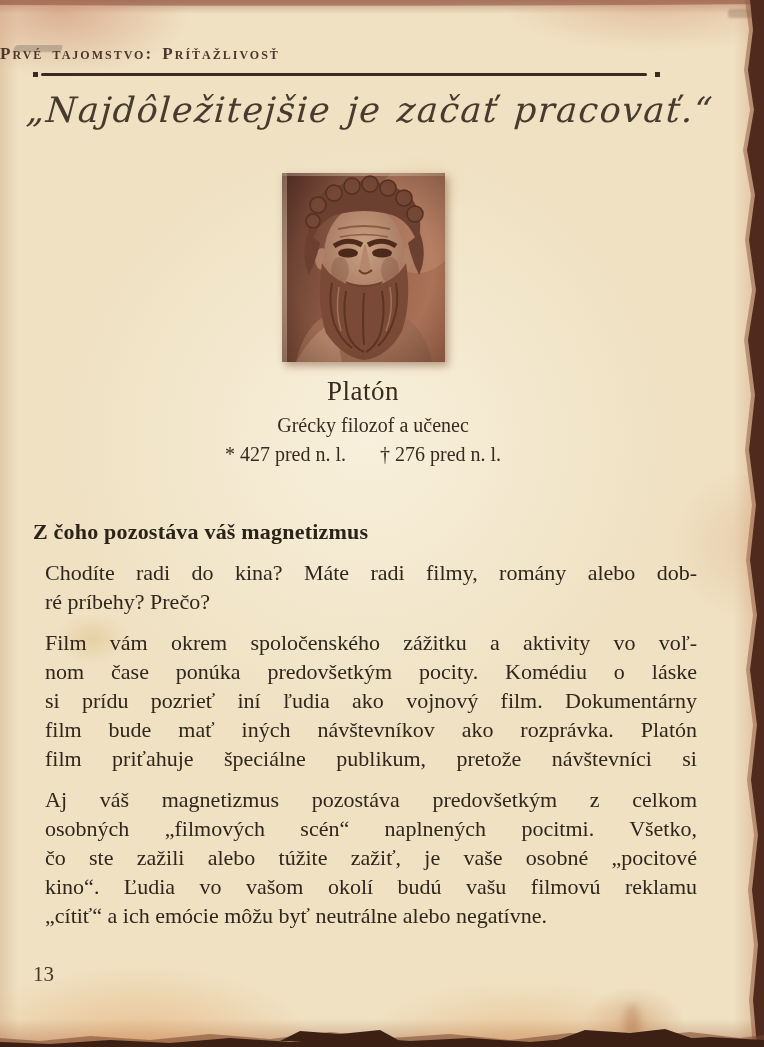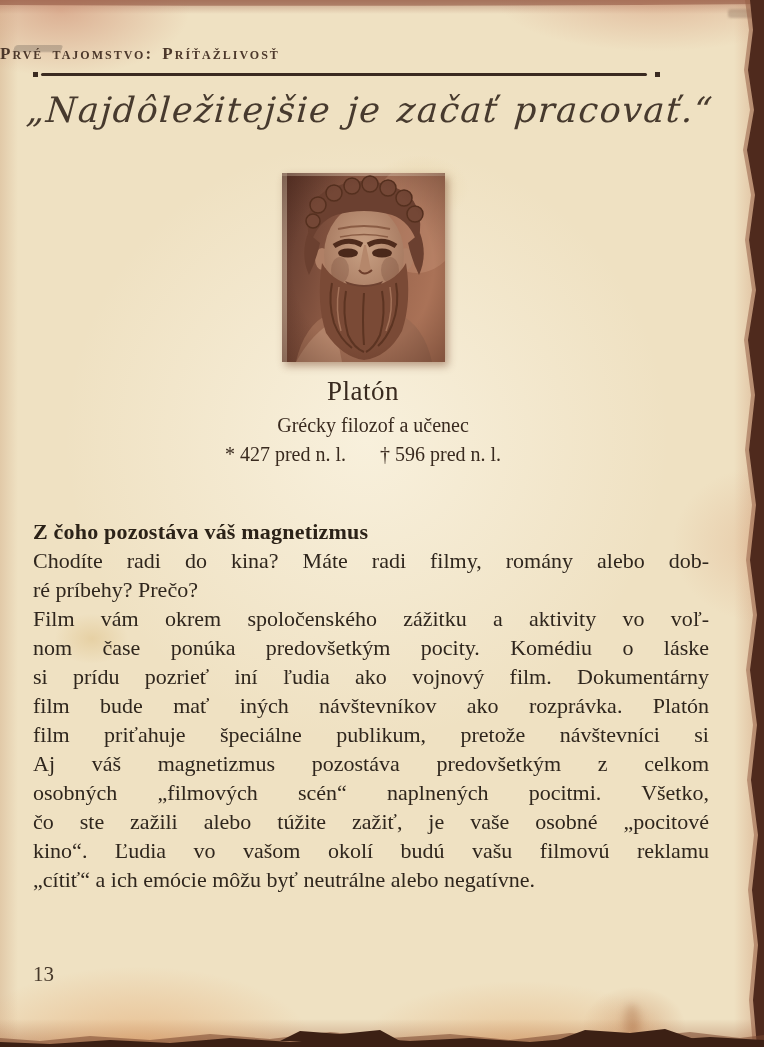--- a/index.html
+++ b/index.html
@@ -41,21 +41,21 @@
   .photo {
     width:163px; height:189px; margin:0 auto; position:relative;
     box-shadow:3px 4px 8px rgba(110,60,35,.45);
   }
   .photo svg { display:block; width:100%; height:100%; }
   .fig-name  { margin-top:14px; font-size:27px; letter-spacing:.5px; color:#392a1f; }
   .fig-desc  { margin-top:7px;  font-size:20px; color:#392a1f;margin-left:20px; }
   .fig-dates { margin-top:6px;  font-size:20px; color:#392a1f; display:flex; justify-content:center; gap:34px; }
   .article { position:absolute; top:517px; left:33px; width:676px; font-size:22px; line-height:29px; color:#2f261d; }
   .article h2 { margin:0; font-size:22px; line-height:29px; font-weight:bold; letter-spacing:.2px; color:#2b2218; }
-  .para { margin:0; }
+  .para { margin:12px; }
   .tline { text-align:justify; text-align-last:justify; }
   .tline.tlast { text-align-last:left; }
   .page-number { position:absolute; top:962px; left:33px; width:676px; text-align:left; font-size:21px; color:#46382a; }
   .edge-overlay { position:absolute; inset:0; pointer-events:none; }
   .smudge { position:absolute; pointer-events:none; }
   .smudge-tl { left:14px; top:45px; width:48px; height:7px; background:rgba(100,90,82,.32); border-radius:3px; filter:blur(.7px); transform:skewX(-20deg); }
   .smudge-tr { left:728px; top:9px; width:30px; height:9px; background:rgba(130,100,80,.35); border-radius:3px; filter:blur(.9px); }
   .stain-bottom { left:624px; top:1004px; width:16px; height:36px; background:rgba(150,85,45,.28); border-radius:50%; filter:blur(4px); }
 </style>
 </head>
@@ -141,21 +141,21 @@
           <path d="M108,114 Q112,138 104,158"></path>
         </g>
         <rect width="163" height="189" fill="url(#vign)"></rect>
       </svg>
     </div>
     <figcaption>
       <div class="fig-name">Platón</div>
       <div class="fig-desc">Grécky filozof a učenec</div>
       <div class="fig-dates">
         <span>* 427 pred n. l.</span>
-        <span>† 596 pred n. l.</span>
+        <span>† 276 pred n. l.</span>
       </div>
     </figcaption>
   </figure>
 
   <section class="article">
     <h2>Z čoho pozostáva váš magnetizmus</h2>
     <div class="para">
         <div class="tline">Chodíte radi do kina? Máte radi filmy, romány alebo dob-</div>
         <div class="tline tlast">ré príbehy? Prečo?</div>
       </div>

